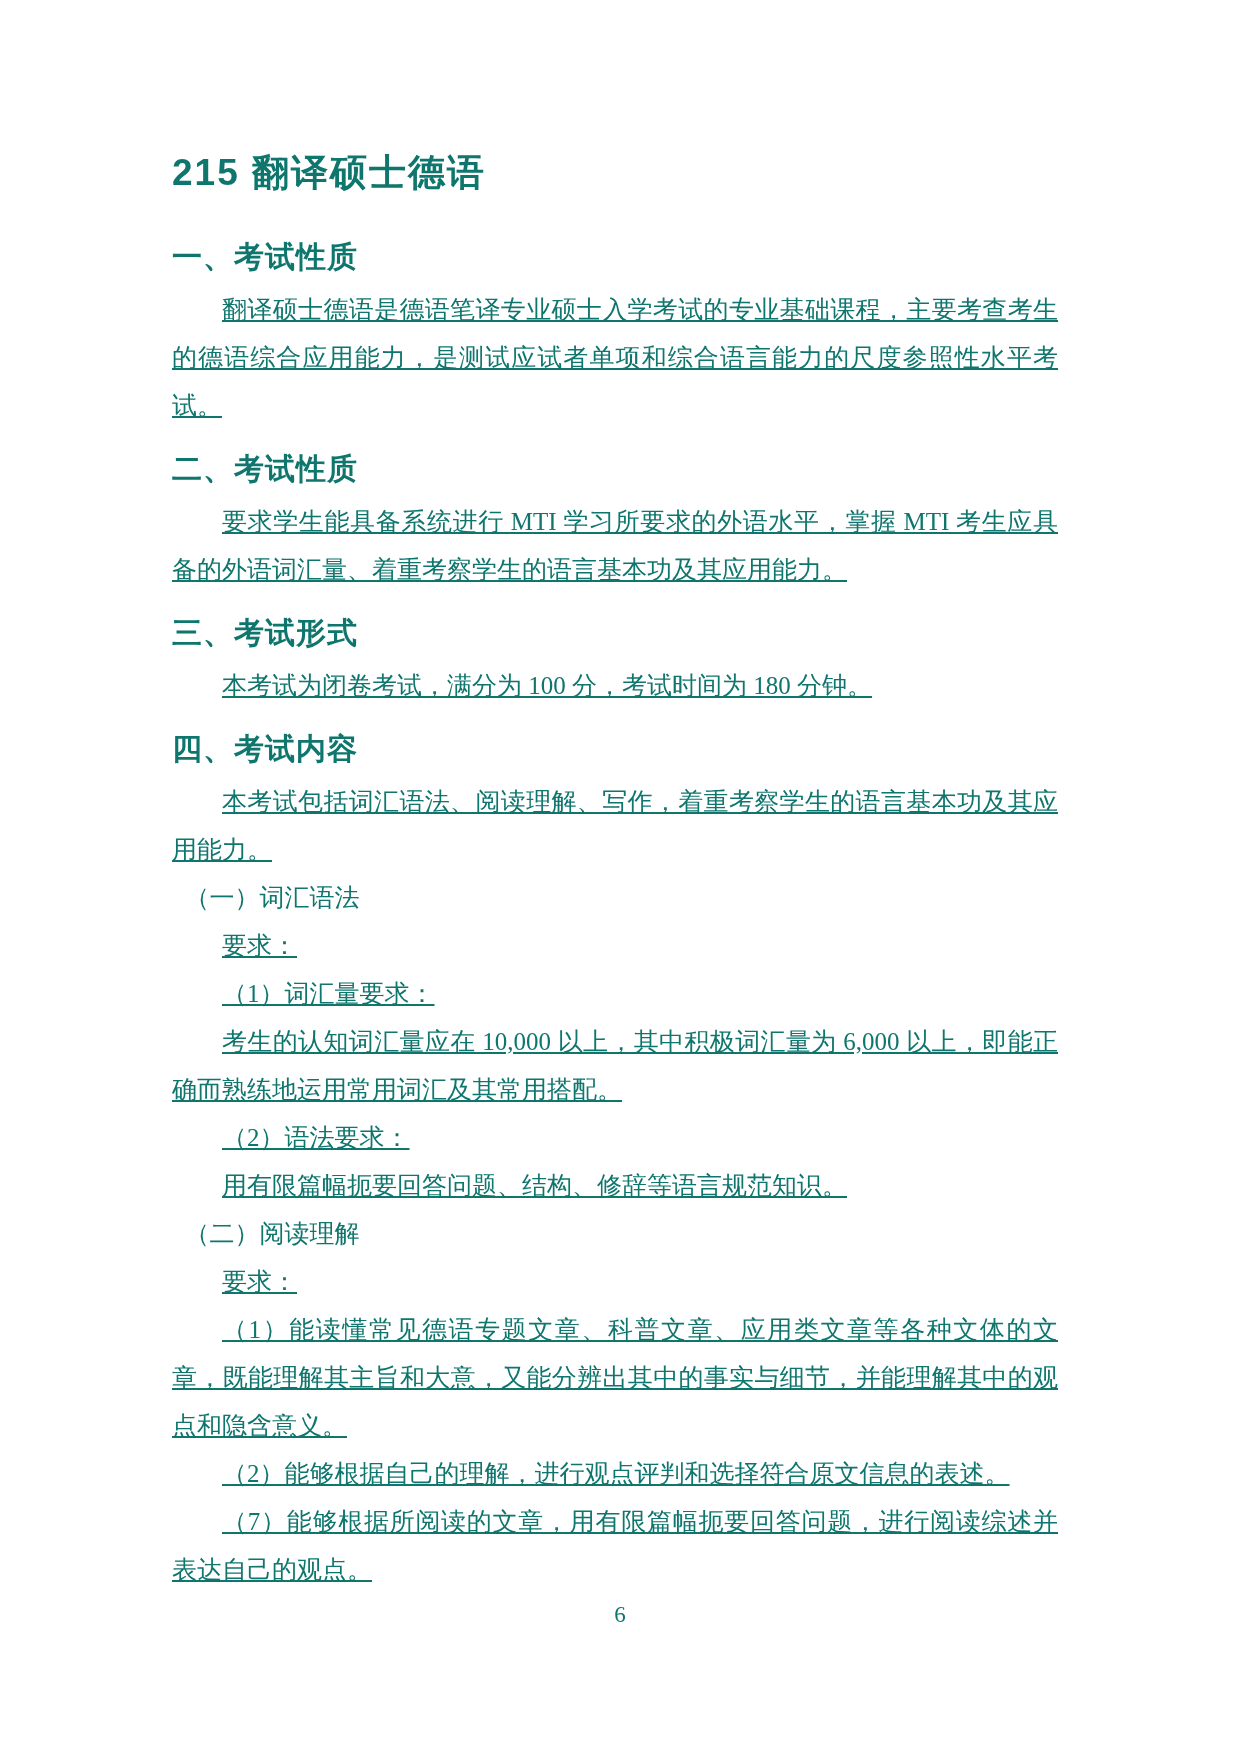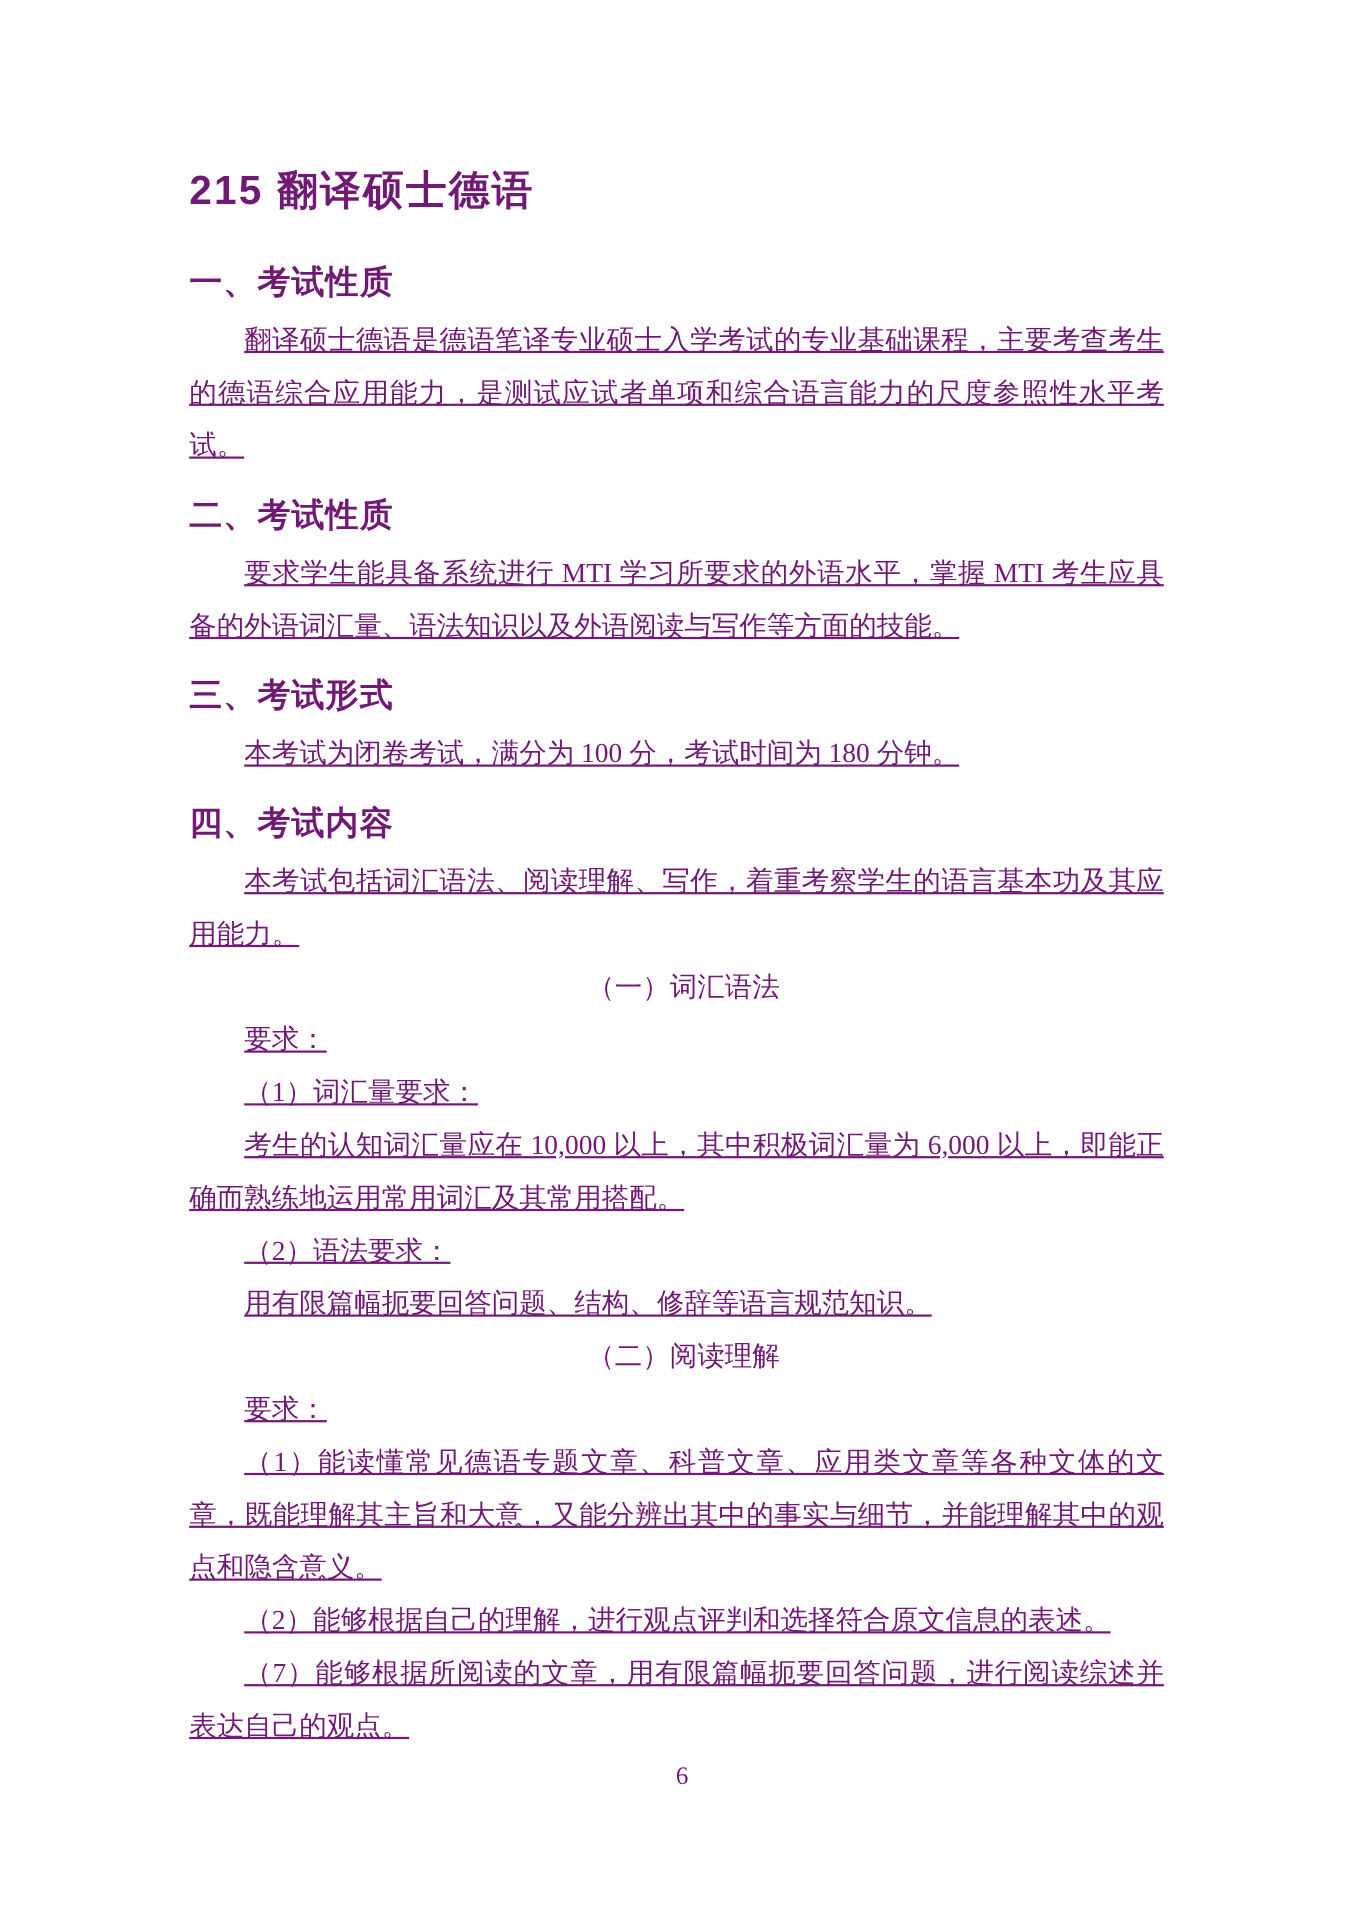--- a/index.html
+++ b/index.html
@@ -5,21 +5,21 @@
   html, body {
     margin: 0;
     padding: 0;
     background: #ffffff;
   }
   .page {
     position: relative;
     width: 1236px;
     height: 1754px;
     background: #ffffff;
-    color: #701a75;
+    color: #0f766e;
     box-sizing: border-box;
     overflow: hidden;
     font-family: "Liberation Serif", "DejaVu Serif", serif;
   }
   .content {
     box-sizing: content-box;
     width: 886px;
     padding-top: 150px;
     margin-left: 172px;
   }
@@ -48,21 +48,20 @@
     text-decoration: underline;
   }
   .indent2 {
     text-indent: 2em;
   }
   .sub-label {
     font-size: 25px;
     line-height: 48px;
     margin: 0;
     text-indent: 0.5em;
-    text-align: center;
   }
   .page-number {
     position: absolute;
     left: 0;
     top: 1600px;
     width: 1240px;
     text-align: center;
     font-size: 23px;
     line-height: 30px;
   }
@@ -72,21 +71,21 @@
 
 <div class="page">
   <div class="content">
 
     <h1 class="doc-title">215 翻译硕士德语</h1>
 
     <h2 class="sec-heading">一、考试性质</h2>
     <p class="para indent2">翻译硕士德语是德语笔译专业硕士入学考试的专业基础课程，主要考查考生的德语综合应用能力，是测试应试者单项和综合语言能力的尺度参照性水平考试。</p>
 
     <h2 class="sec-heading">二、考试性质</h2>
-    <p class="para indent2">要求学生能具备系统进行 MTI 学习所要求的外语水平，掌握 MTI 考生应具备的外语词汇量、语法知识以及外语阅读与写作等方面的技能。</p>
+    <p class="para indent2">要求学生能具备系统进行 MTI 学习所要求的外语水平，掌握 MTI 考生应具备的外语词汇量、着重考察学生的语言基本功及其应用能力。</p>
 
     <h2 class="sec-heading">三、考试形式</h2>
     <p class="para indent2">本考试为闭卷考试，满分为 100 分，考试时间为 180 分钟。</p>
 
     <h2 class="sec-heading">四、考试内容</h2>
     <p class="para indent2">本考试包括词汇语法、阅读理解、写作，着重考察学生的语言基本功及其应用能力。</p>
 
     <p class="sub-label">（一）词汇语法</p>
     <p class="para indent2">要求：</p>
 

